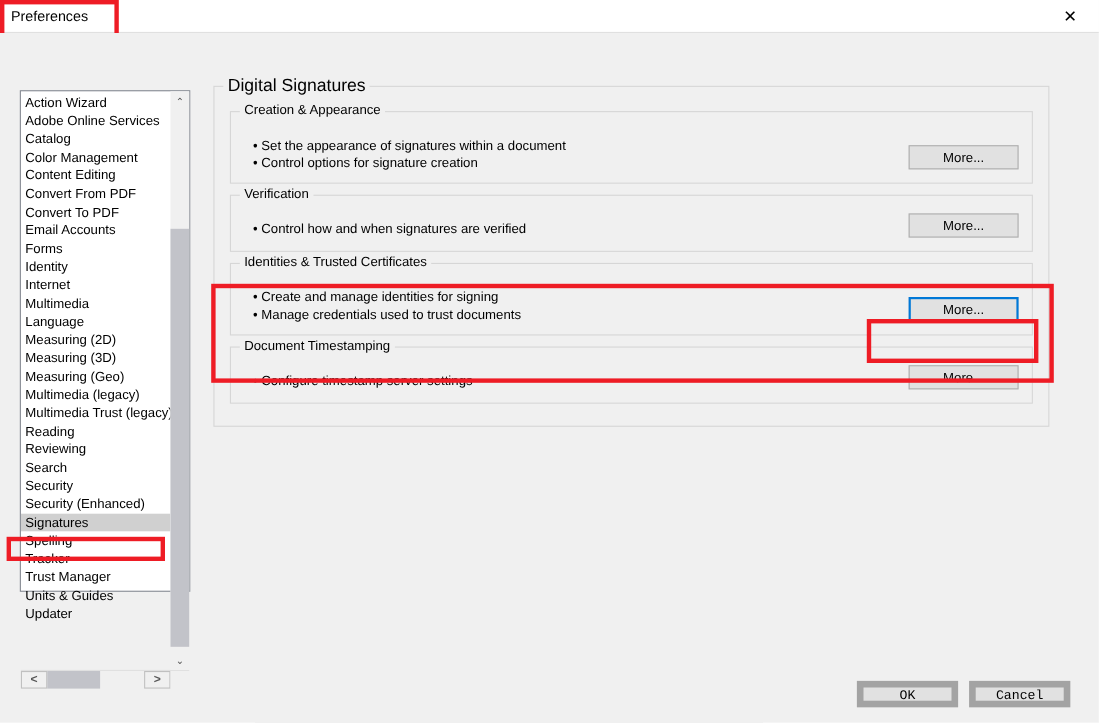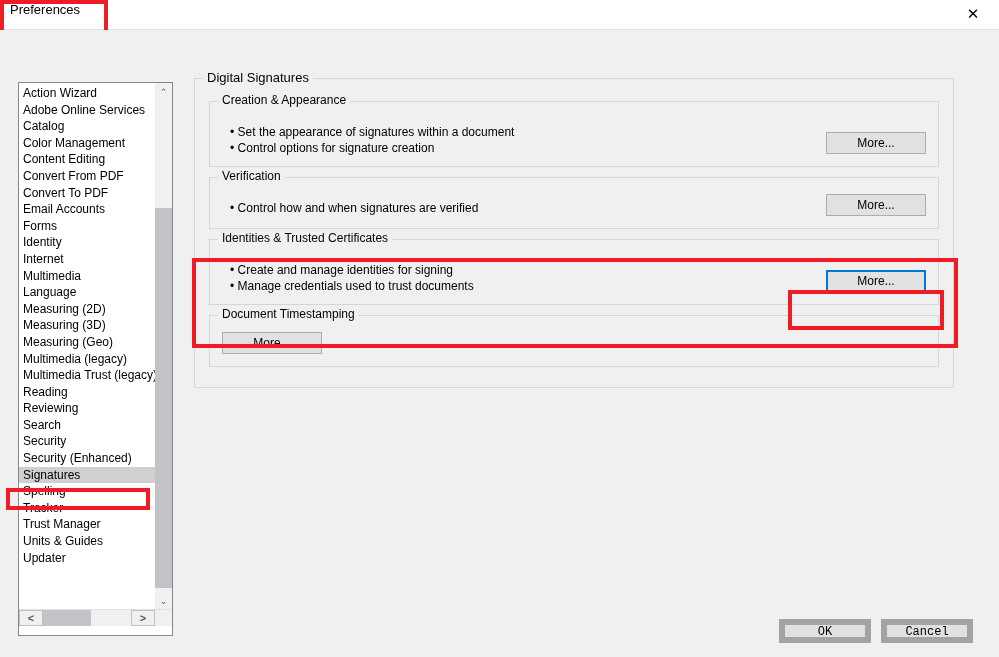--- a/index.html
+++ b/index.html
@@ -8,20 +8,21 @@
       font-size: 12px;
       background: #fff;
       width: 999px;
       height: 657px;
       overflow: hidden;
       position: relative;
     }
     .titlebar {
       height: 30px;
       display: flex;
+      align-items: center;
       padding: 0 6px;
       border-bottom: 1px solid #e0e0e0;
     }
     .titlebar .title {
       font-size: 13px;
       padding: 2px 4px;
     }
     .titlebar .spacer { flex: 1; }
     .titlebar .close {
       width: 40px;
@@ -47,21 +48,21 @@
     .categories-label {
       font-size: 12px;
       margin: 6px 0 4px 2px;
       display: block;
     }
     .cat-panel {
       position: absolute;
       top: 52px;
       left: 18px;
       width: 155px;
-      height: 554px;
+      height: 456px;
       border: 1px solid #828790;
       background: #fff;
     }
     .cat-list-wrap {
       width: 100%;
       height: 526px;
       position: relative;
       display: flex;
     }
     .cat-list {
@@ -147,21 +148,21 @@
       padding: 22px 14px 10px 14px;
       position: relative;
       width: 760px;
     }
     .section-title {
       position: absolute;
       top: -9px;
       left: 8px;
       background: #f0f0f0;
       padding: 0 4px;
-      font-size: 13px;
+      font-size: 16px;
     }
     .inner-group {
       border: 1px solid #d6d6d6;
       padding: 16px 12px 10px 12px;
       margin-bottom: 10px;
       position: relative;
     }
     .inner-title {
       position: absolute;
       top: -9px;
@@ -316,20 +317,23 @@
               <div class="bullet-block">
                 <div class="bullet-line">Create and manage identities for signing</div>
                 <div class="bullet-line">Manage credentials used to trust documents</div>
               </div>
               <button class="more-btn focused">More...</button>
             </div>
           </div>
           <div class="inner-group">
             <div class="inner-title">Document Timestamping</div>
             <div class="group-row">
+              <div class="bullet-block">
+                <div class="bullet-line">Configure timestamp server settings</div>
+              </div>
               <button class="more-btn">More...</button>
             </div>
           </div>
         </div>
     </div>
   </div>
 
   <div class="footer-btns">
     <button>OK</button>
     <button>Cancel</button>

